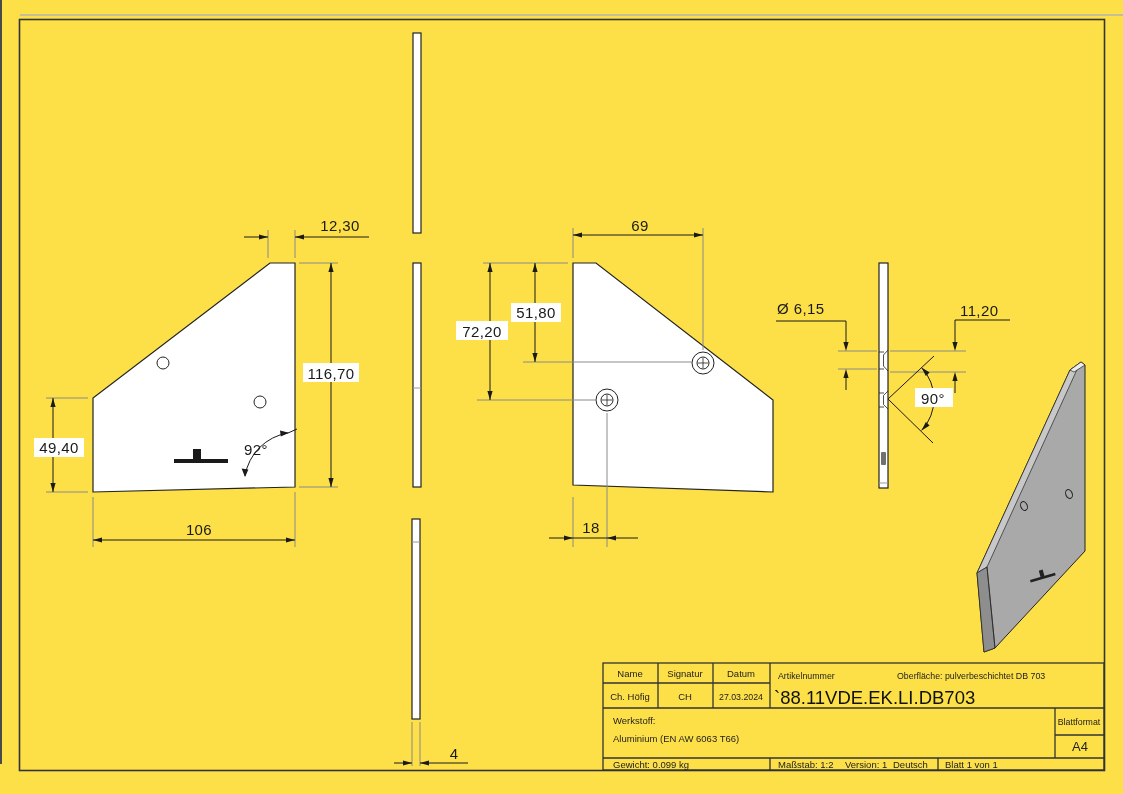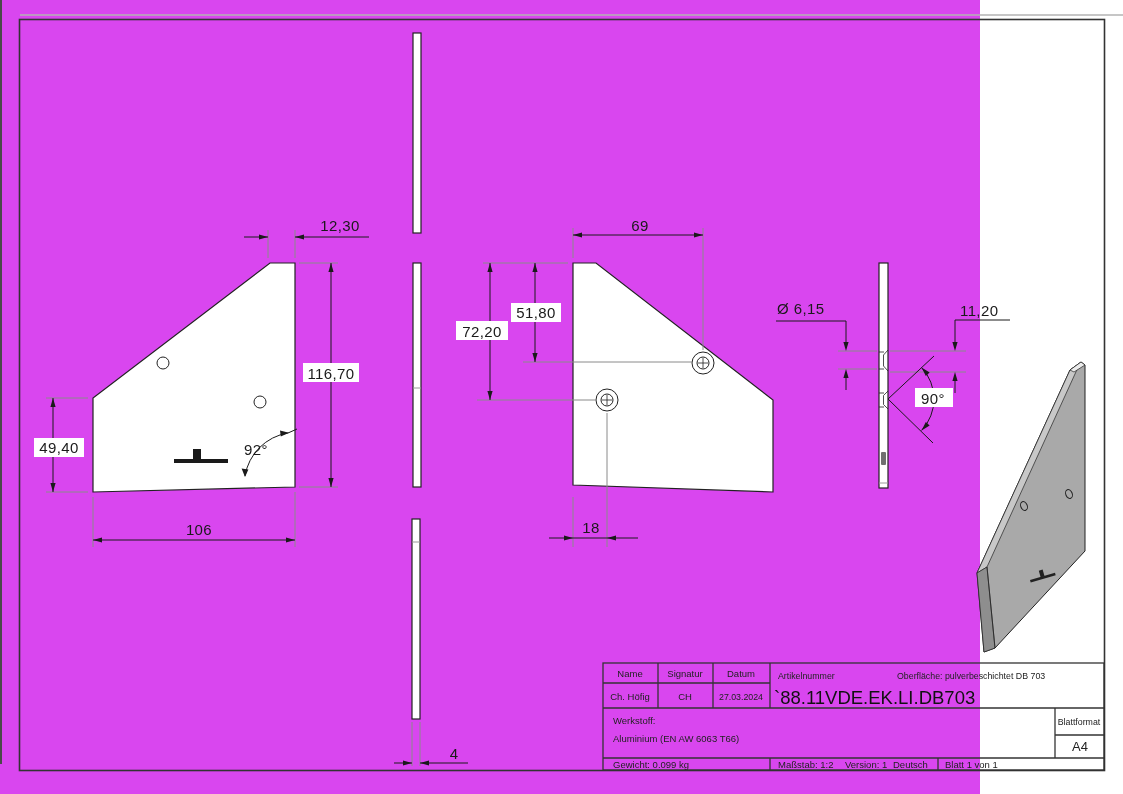--- a/index.html
+++ b/index.html
@@ -1,16 +1,16 @@
 <!DOCTYPE html>
 <html><head>
 <meta charset="utf-8">
 <style>
   html,body{margin:0;padding:0;background:#ffffff;width:1123px;height:794px;overflow:hidden;}
-  .sheet{position:relative;width:980px;height:794px;background:#d946ef;
+  .sheet{position:relative;width:1123px;height:794px;background:#fde047;
          font-family:"Liberation Sans", sans-serif;}
   svg{position:absolute;left:0;top:0;}
   .dimtxt{font-family:"Liberation Sans",sans-serif;font-size:15px;fill:#1a1a1a;letter-spacing:.4px;}
   .tbsmall{font-family:"Liberation Sans",sans-serif;font-size:9.5px;fill:#222;}
   .tbtiny{font-family:"Liberation Sans",sans-serif;font-size:8.8px;fill:#222;}
   .tbbig{font-family:"Liberation Sans",sans-serif;font-size:18.5px;fill:#111;}
   .tba4{font-family:"Liberation Sans",sans-serif;font-size:13px;fill:#222;}
   .edge{stroke:#222;stroke-width:1.2;fill:#ffffff;}
   .edgeline{stroke:#222;stroke-width:1;fill:none;}
   .ext{stroke:#8a8a8a;stroke-width:1;fill:none;}

